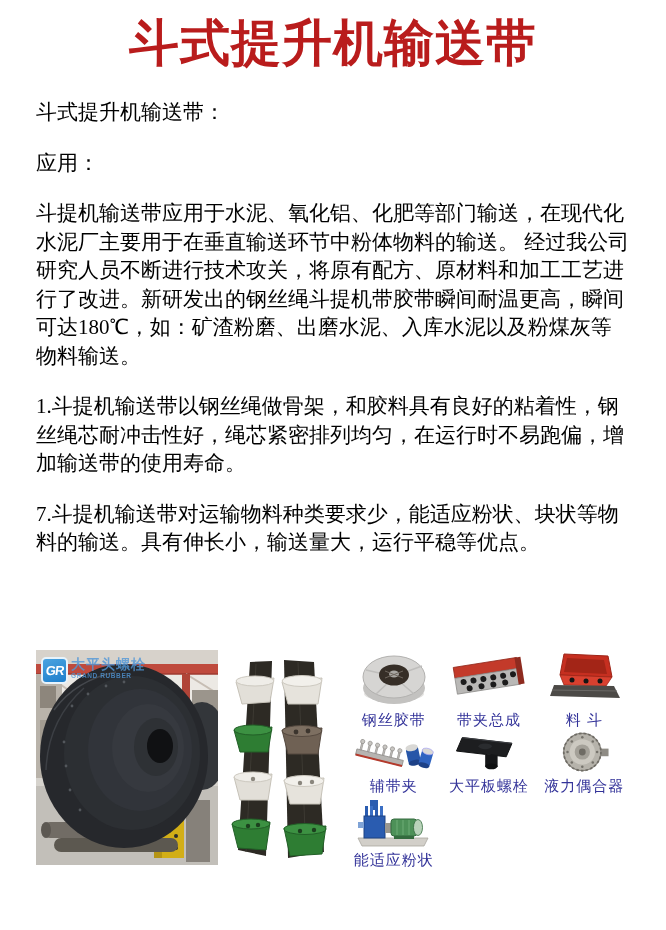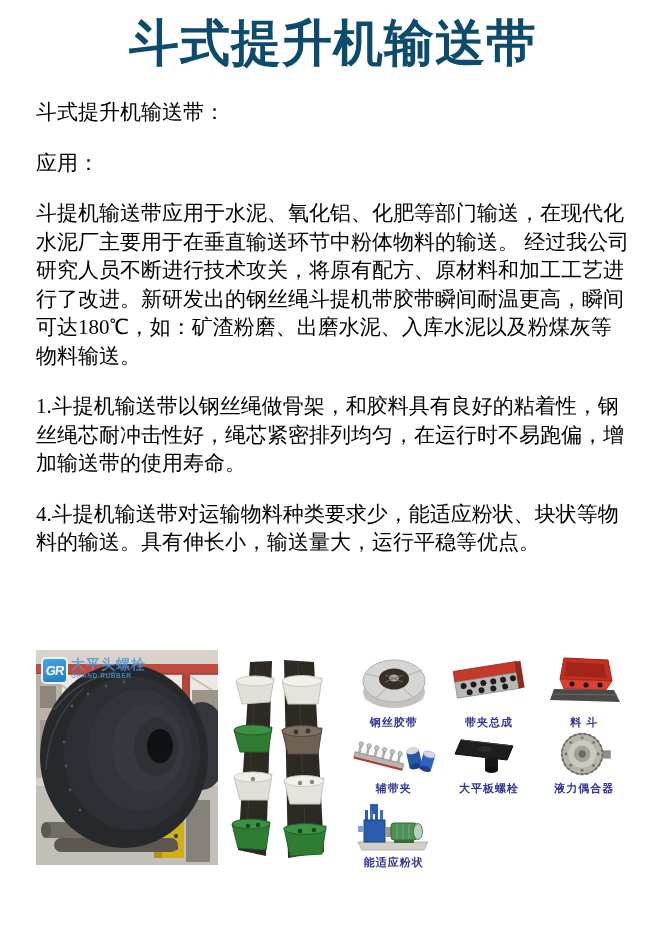--- a/index.html
+++ b/index.html
@@ -2,21 +2,21 @@
 <html><head>
 <meta charset="utf-8">
 <style>
   html,body{margin:0;padding:0;background:#fff;}
   .page{
     position:relative;width:666px;height:930px;margin:0 auto;background:#fff;
     font-family:"Liberation Sans","DejaVu Sans",sans-serif;color:#000;overflow:hidden;
   }
   .title{
     margin:14px 0 26px;font-size:50px;line-height:58px;font-weight:bold;
-    text-align:center;letter-spacing:1px;color:#0c4a6e;
+    text-align:center;letter-spacing:1px;color:#b91c1c;
   }
   .content{padding:0 36px;font-size:21px;line-height:28.5px;font-family:Liberation Serif, serif;}
   .content p{margin:0 0 22px;}
   .gallery{position:absolute;left:36px;top:650px;width:596px;height:225px;display:flex;align-items:flex-start;}
   .photo1{position:relative;width:182px;height:215px;flex:0 0 auto;}
   .photo1 svg,.photo2 svg{display:block;}
   .photo2{width:108px;height:212px;flex:0 0 auto;margin-left:8px;margin-top:2px;}
   .logo{
     position:absolute;left:5px;top:7px;display:flex;align-items:flex-start;gap:3px;
   }
@@ -31,36 +31,36 @@
   .logo-text{display:flex;flex-direction:column;line-height:1;}
   .logo-cn{font-size:14px;font-weight:bold;color:rgba(80,150,215,0.8);letter-spacing:1px;}
   .logo-en{font-size:6.5px;font-weight:bold;color:rgba(80,150,215,0.8);letter-spacing:0.6px;margin-top:2px;}
   .grid{
     flex:1;margin-left:12px;display:grid;height:220px;
     grid-template-columns:repeat(3,1fr);grid-template-rows:80px 66px 74px;
   }
   .card{display:flex;flex-direction:column;align-items:center;justify-content:flex-end;gap:3px;}
   .card svg{display:block;}
   .plabel{
-    font-size:11px;font-weight:bold;color:#333399;letter-spacing:1px;white-space:nowrap;
+    font-size:15px;font-weight:normal;color:#333399;letter-spacing:1px;white-space:nowrap;
   }
 </style>
 </head>
 <body>
 
 <div class="page">
 
   <h1 class="title">斗式提升机输送带</h1>
 
   <div class="content">
     <p>斗式提升机输送带：</p>
     <p>应用：</p>
     <p>斗提机输送带应用于水泥、氧化铝、化肥等部门输送，在现代化水泥厂主要用于在垂直输送环节中粉体物料的输送。 经过我公司研究人员不断进行技术攻关，将原有配方、原材料和加工工艺进行了改进。新研发出的钢丝绳斗提机带胶带瞬间耐温更高，瞬间可达180℃，如：矿渣粉磨、出磨水泥、入库水泥以及粉煤灰等物料输送。</p>
     <p>1.斗提机输送带以钢丝绳做骨架，和胶料具有良好的粘着性，钢丝绳芯耐冲击性好，绳芯紧密排列均匀，在运行时不易跑偏，增加输送带的使用寿命。</p>
-    <p>4.斗提机输送带对运输物料种类要求少，能适应粉状、块状等物料的输送。具有伸长小，输送量大，运行平稳等优点。</p>
+    <p>7.斗提机输送带对运输物料种类要求少，能适应粉状、块状等物料的输送。具有伸长小，输送量大，运行平稳等优点。</p>
   </div>
 
   <div class="gallery">
 
     <div class="photo1">
       <svg width="182" height="215" viewBox="0 0 182 215">
         <rect x="0" y="0" width="182" height="215" fill="#ece9e4"></rect>
         <rect x="0" y="0" width="182" height="14" fill="#d7d2cb"></rect>
         <rect x="0" y="14" width="182" height="10" fill="#bf4a3d"></rect>
         <line x1="0" y1="24" x2="182" y2="24" stroke="#9e3a30" stroke-width="1.5"></line>

